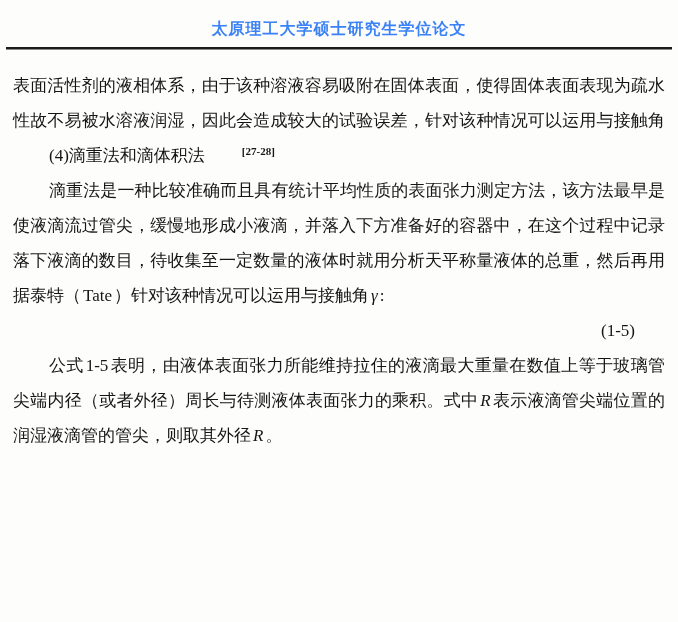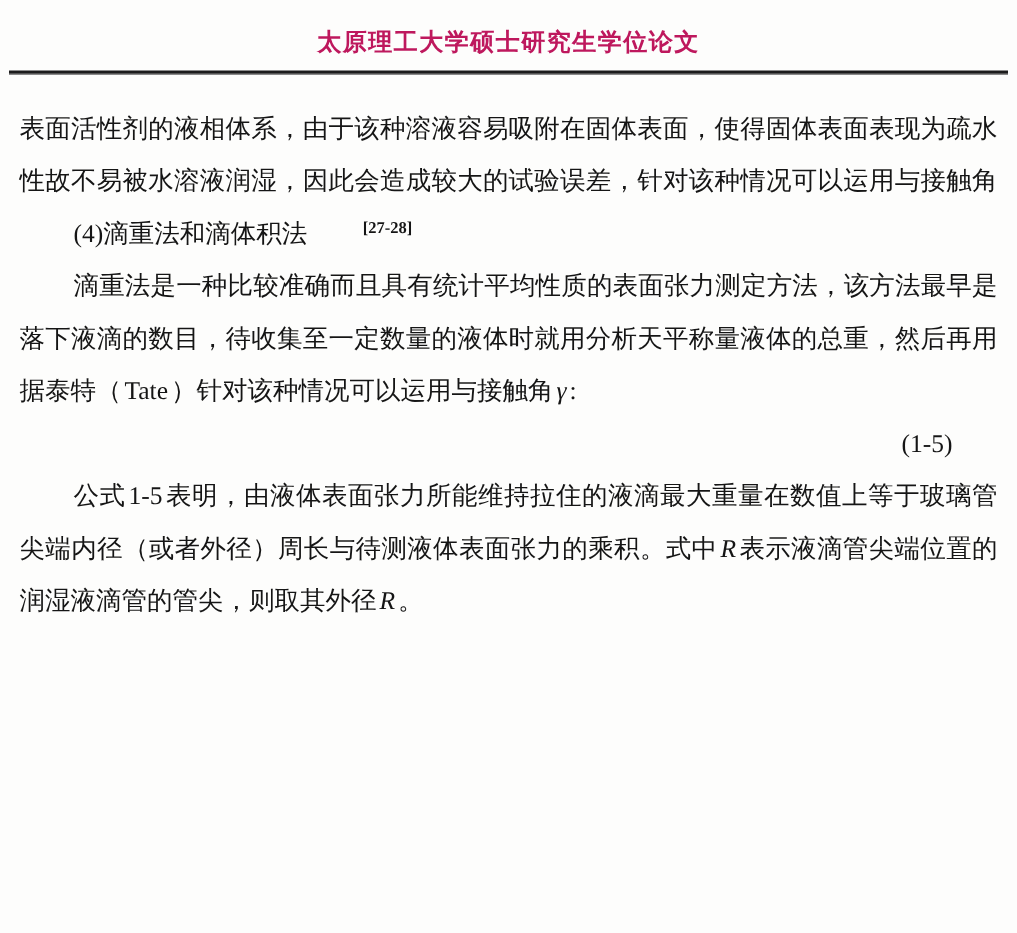--- a/index.html
+++ b/index.html
@@ -11,21 +11,21 @@
     font-family:"Liberation Serif","DejaVu Serif",serif;
     color:#151515;
   }
   .header{
     padding-top:15px;
     height:27px;line-height:27px;
     text-align:center;
     font-size:16px;
     font-weight:600;
     letter-spacing:1px;
-    color:#be185d;
+    color:#3b82f6;
   }
   .rule{
     margin:5px 6px 0 6px;
     height:2px;
     background:#1c1c1c;
     border-bottom:1px solid #8a8a8a;
   }
   .body-text{
     margin-top:18px;
     padding:0 13px;
@@ -81,20 +81,21 @@
 <div class="page">
   <div class="header">
     <span>太原理工大学硕士研究生学位论文</span>
   </div>
   <div class="rule"></div>
   <div class="body-text">
       <div class="line just"><span>表面活性剂的液相体系，由于该种溶液容易吸附在固体表面，使得固体表面表现为疏水</span></div>
       <div class="line just"><span>性故不易被水溶液润湿，因此会造成较大的试验误差，针对该种情况可以运用与接触角</span></div>
       <div class="line ind"><span>(4)滴重法和滴体积法</span><span class="sup">[27-28]</span></div>
       <div class="line just ind"><span>滴重法是一种比较准确而且具有统计平均性质的表面张力测定方法，该方法最早是</span></div>
+      <div class="line just"><span>使液滴流过管尖，缓慢地形成小液滴，并落入下方准备好的容器中，在这个过程中记录</span></div>
       <div class="line just"><span>落下液滴的数目，待收集至一定数量的液体时就用分析天平称量液体的总重，然后再用</span></div>
       <div class="line"><span>据泰特（</span><span class="lat">Tate</span><span>）针对该种情况可以运用与接触角</span><span class="i">γ</span><span>:</span></div>
       <div class="formula-row"><span class="eqnum">(1-5)</span></div>
       <div class="line just ind"><span>公式</span><span class="lat">1-5</span><span>表明，由液体表面张力所能维持拉住的液滴最大重量在数值上等于玻璃管</span></div>
       <div class="line just"><span>尖端内径（或者外径）周长与待测液体表面张力的乘积。式中</span><span class="i">R</span><span>表示液滴管尖端位置的</span></div>
       <div class="line"><span>润湿液滴管的管尖，则取其外径</span><span class="i">R</span><span>。</span></div>
     </div>
 </div>
 
 </body></html>

